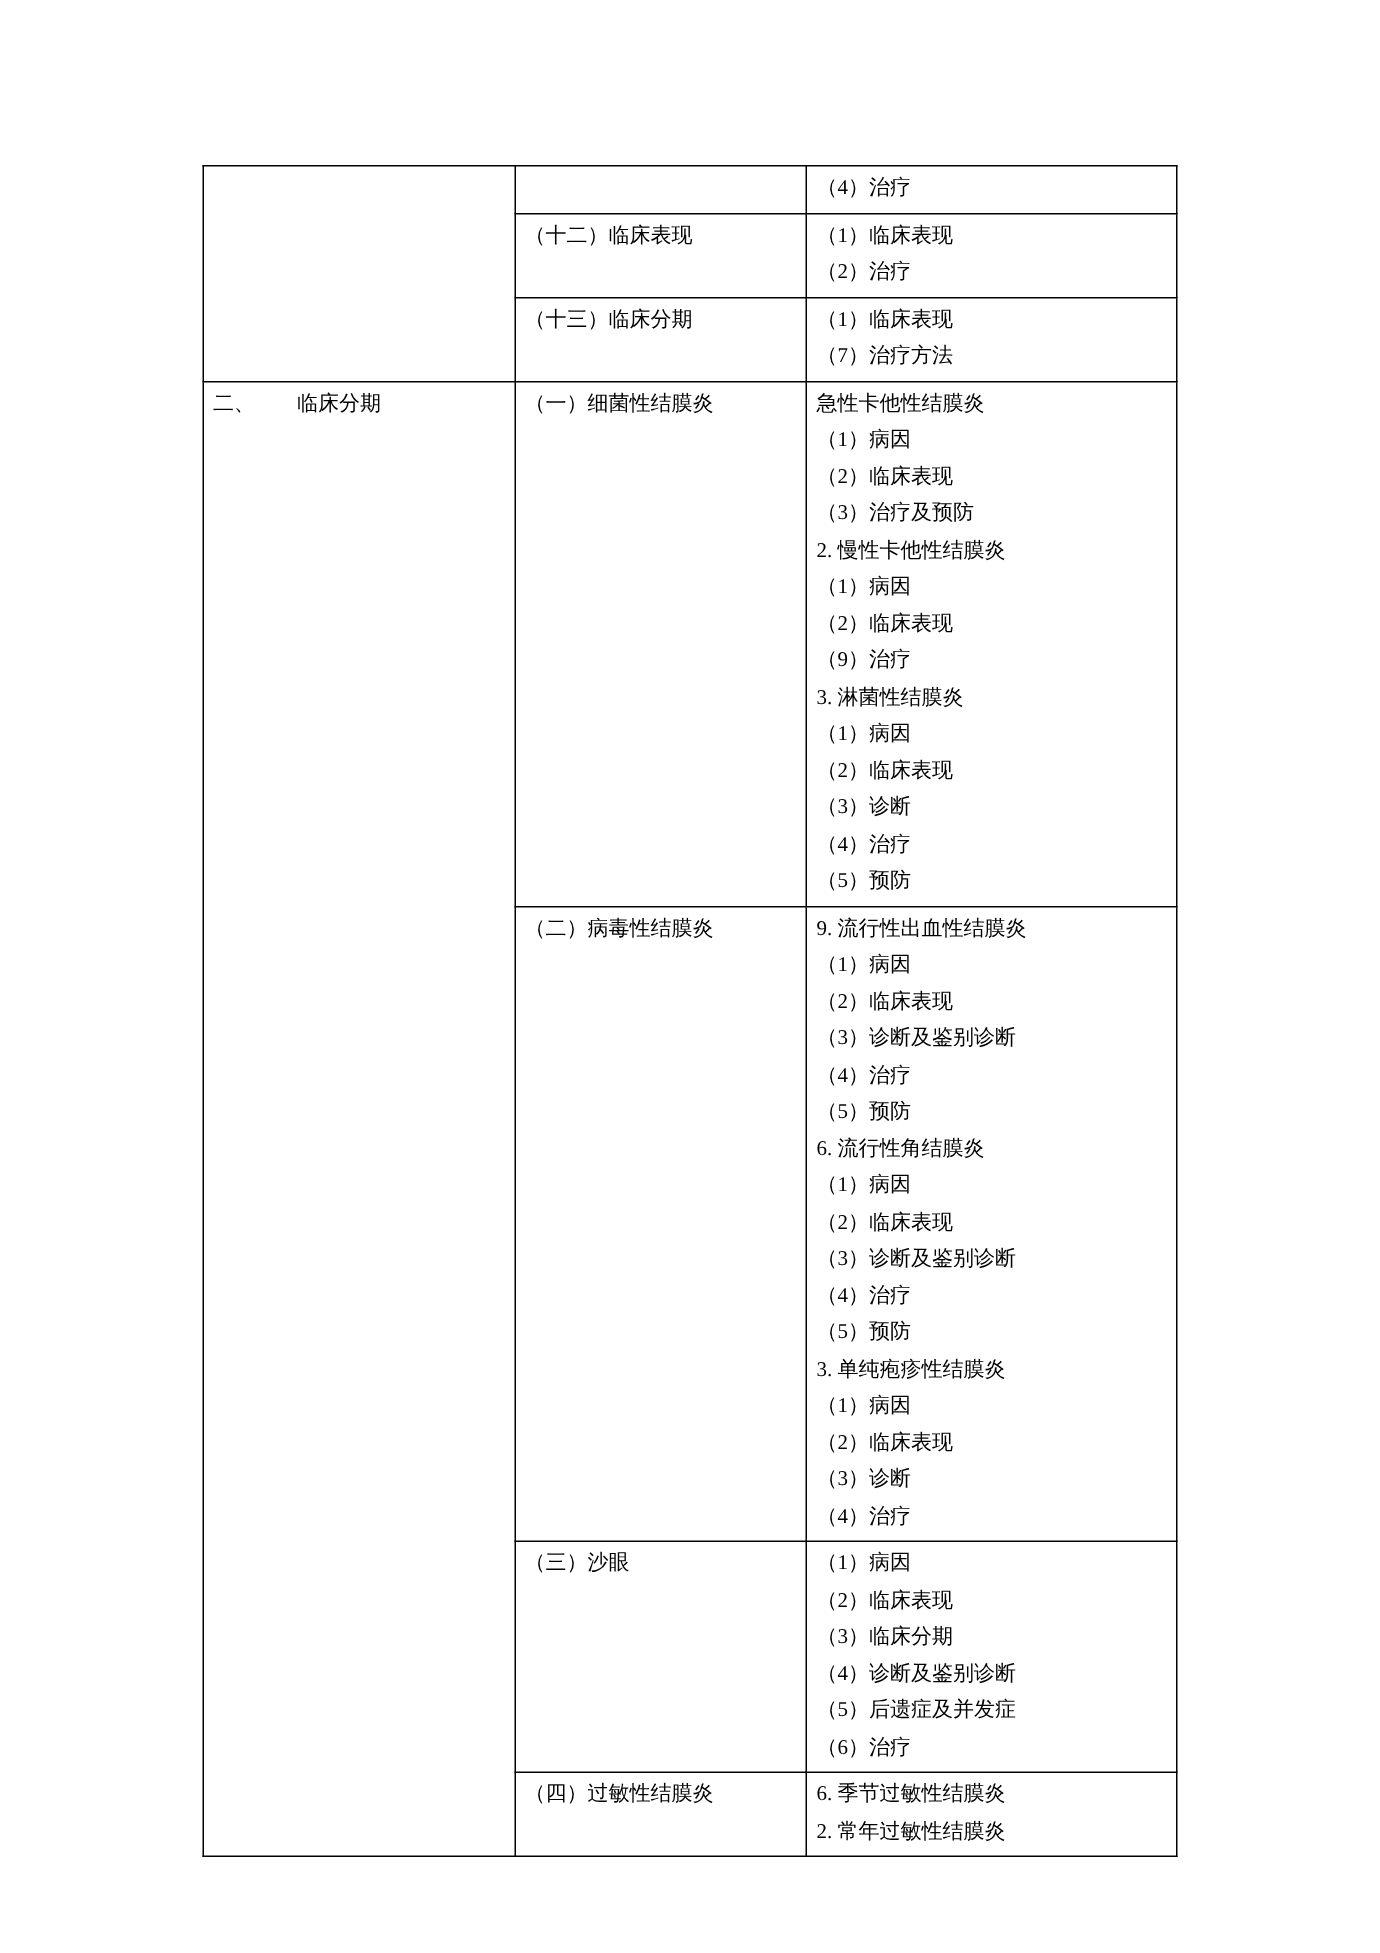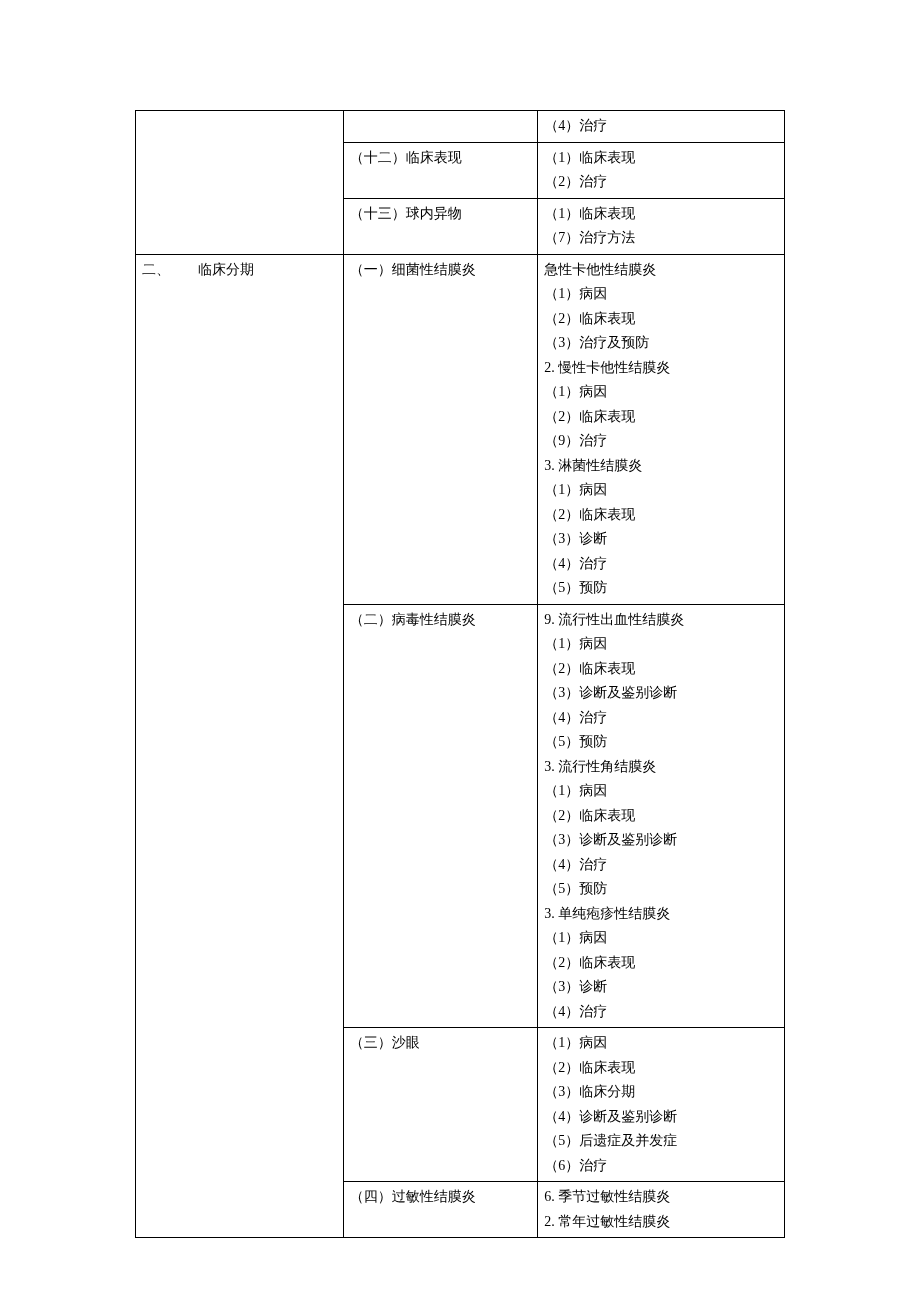--- a/index.html
+++ b/index.html
@@ -56,21 +56,21 @@
           <span class="line">（十二）临床表现</span>
         </td>
         <td>
           <span class="line">（1）临床表现</span>
           <span class="line">（2）治疗</span>
         </td>
       </tr>
 
       <tr>
         <td>
-          <span class="line">（十三）球内异物</span>
+          <span class="line">（十三）临床分期</span>
         </td>
         <td>
           <span class="line">（1）临床表现</span>
           <span class="line">（7）治疗方法</span>
         </td>
       </tr>
 
       <tr>
         <td rowspan="4">
           <span class="line">二、　　临床分期</span>
@@ -100,21 +100,21 @@
         <td>
           <span class="line">（二）病毒性结膜炎</span>
         </td>
         <td>
           <span class="line">9. 流行性出血性结膜炎</span>
           <span class="line">（1）病因</span>
           <span class="line">（2）临床表现</span>
           <span class="line">（3）诊断及鉴别诊断</span>
           <span class="line">（4）治疗</span>
           <span class="line">（5）预防</span>
-          <span class="line">3. 流行性角结膜炎</span>
+          <span class="line">6. 流行性角结膜炎</span>
           <span class="line">（1）病因</span>
           <span class="line">（2）临床表现</span>
           <span class="line">（3）诊断及鉴别诊断</span>
           <span class="line">（4）治疗</span>
           <span class="line">（5）预防</span>
           <span class="line">3. 单纯疱疹性结膜炎</span>
           <span class="line">（1）病因</span>
           <span class="line">（2）临床表现</span>
           <span class="line">（3）诊断</span>
           <span class="line">（4）治疗</span>

